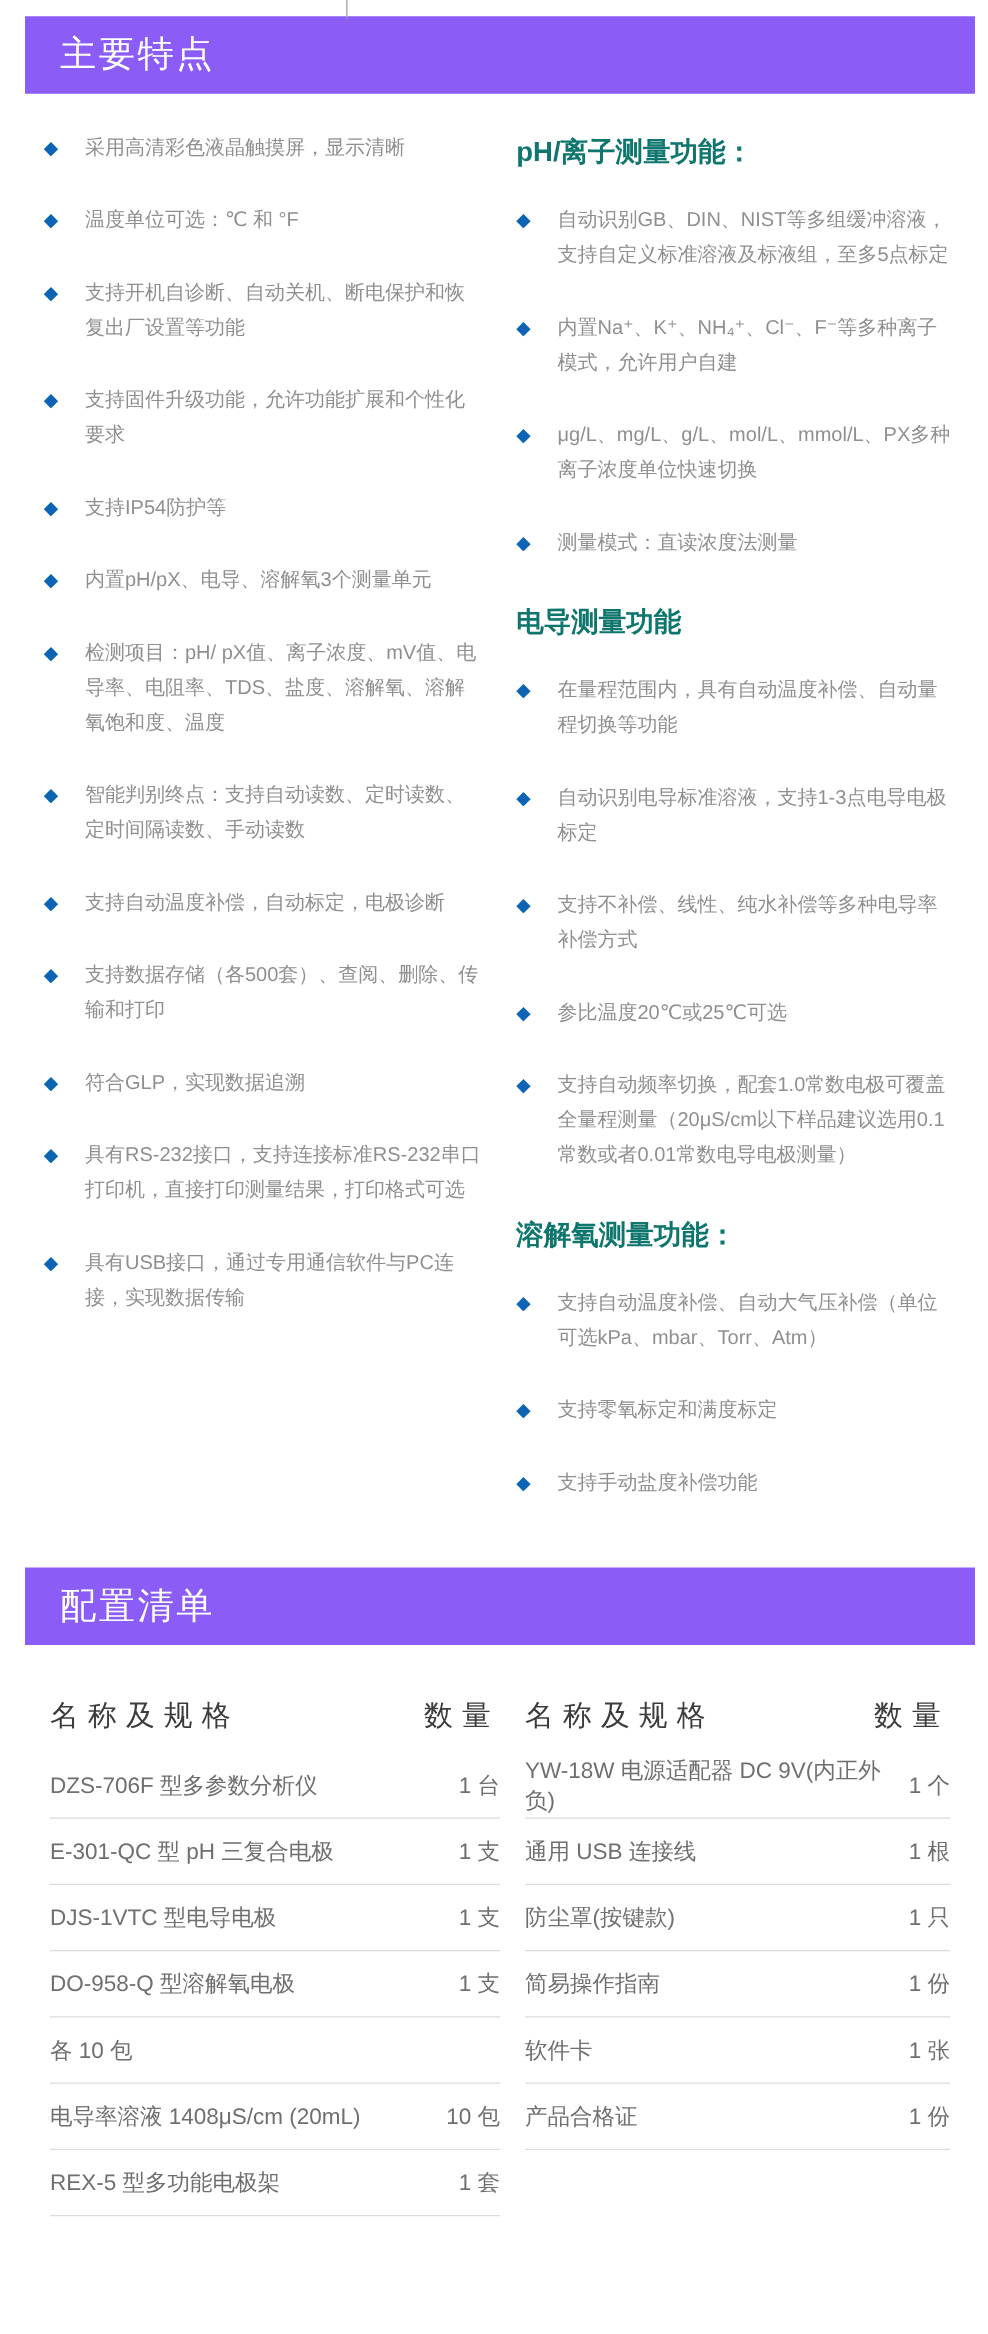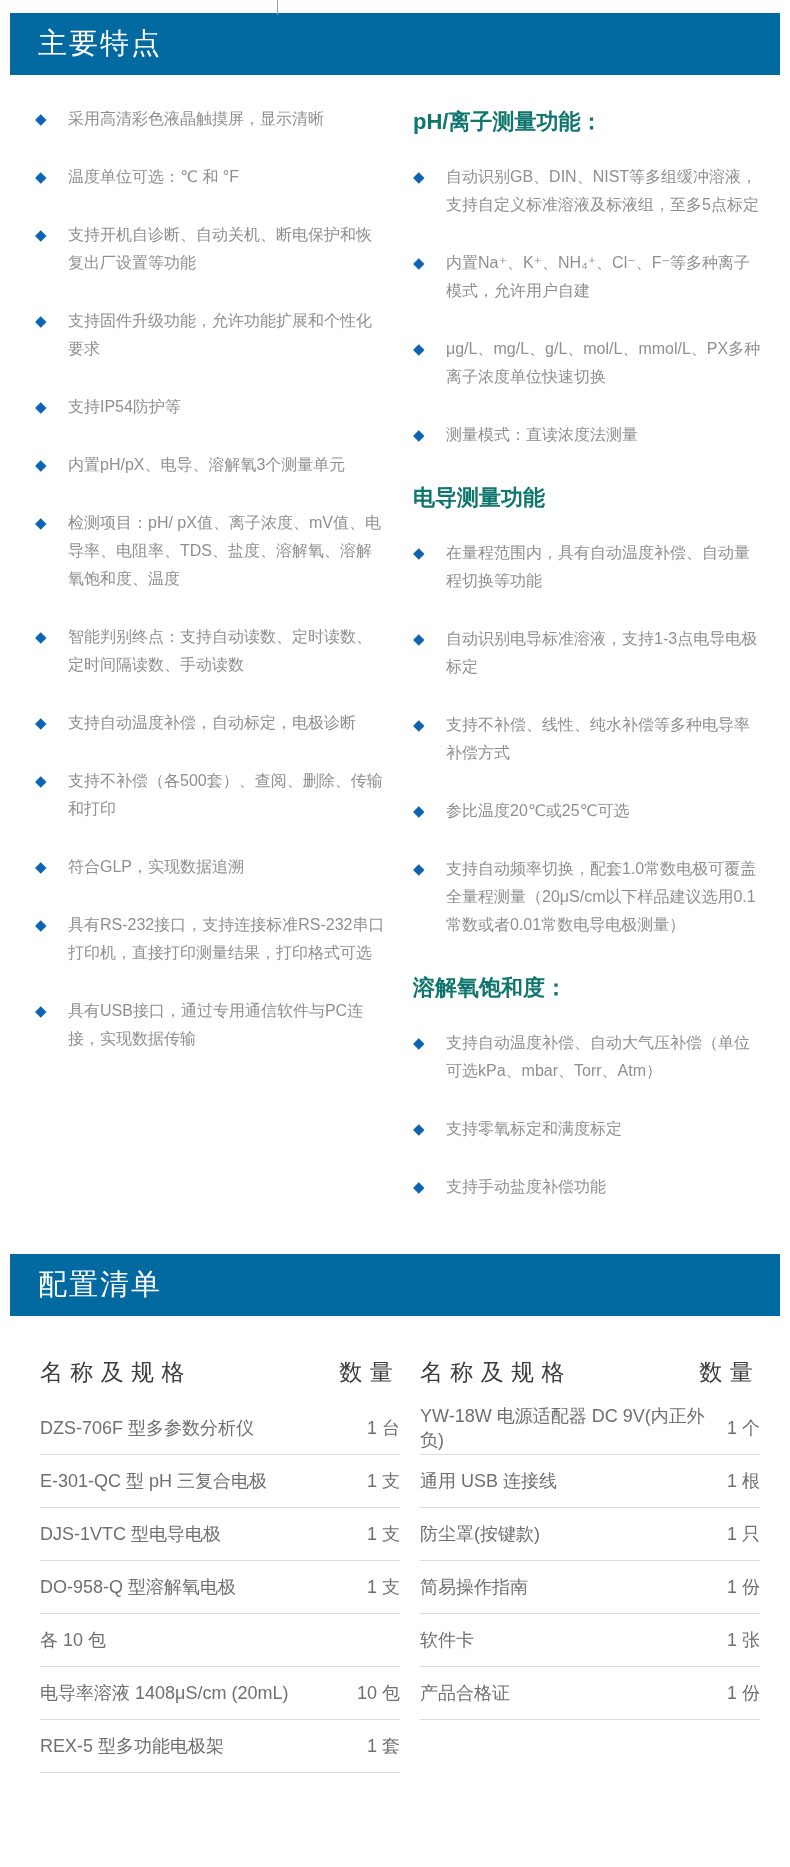--- a/index.html
+++ b/index.html
@@ -16,23 +16,23 @@
     overflow:hidden;
   }
   .top-divider{
     position:absolute;
     left:277px;top:0;
     width:1px;height:15px;
     background:#9aa0a6;
   }
   
   .section-bar{
-    margin:13px 10px 0 10px;
+    margin:13px 10px 0 20px;
     height:62px;
-    background:#0369a1;
+    background:#8b5cf6;
     display:flex;
     align-items:center;
     padding-left:28px;
   }
   .section-bar h2{
     margin:0;
     color:#ffffff;
     font-size:29px;
     font-weight:400;
     letter-spacing:2px;
@@ -148,21 +148,21 @@
         <div class="feat">
             <span class="diamond">◆</span>
             <span class="feat-text">智能判别终点：支持自动读数、定时读数、定时间隔读数、手动读数</span>
           </div>
         <div class="feat">
             <span class="diamond">◆</span>
             <span class="feat-text">支持自动温度补偿，自动标定，电极诊断</span>
           </div>
         <div class="feat">
             <span class="diamond">◆</span>
-            <span class="feat-text">支持不补偿（各500套）、查阅、删除、传输和打印</span>
+            <span class="feat-text">支持数据存储（各500套）、查阅、删除、传输和打印</span>
           </div>
         <div class="feat">
             <span class="diamond">◆</span>
             <span class="feat-text">符合GLP，实现数据追溯</span>
           </div>
         <div class="feat">
             <span class="diamond">◆</span>
             <span class="feat-text">具有RS-232接口，支持连接标准RS-232串口打印机，直接打印测量结果，打印格式可选</span>
           </div>
         <div class="feat">
@@ -205,21 +205,21 @@
           </div>
         <div class="feat">
             <span class="diamond">◆</span>
             <span class="feat-text">参比温度20℃或25℃可选</span>
           </div>
         <div class="feat">
             <span class="diamond">◆</span>
             <span class="feat-text">支持自动频率切换，配套1.0常数电极可覆盖全量程测量（20μS/cm以下样品建议选用0.1常数或者0.01常数电导电极测量）</span>
           </div>
 
-        <h3 class="group-heading">溶解氧饱和度：</h3>
+        <h3 class="group-heading">溶解氧测量功能：</h3>
         <div class="feat">
             <span class="diamond">◆</span>
             <span class="feat-text">支持自动温度补偿、自动大气压补偿（单位可选kPa、mbar、Torr、Atm）</span>
           </div>
         <div class="feat">
             <span class="diamond">◆</span>
             <span class="feat-text">支持零氧标定和满度标定</span>
           </div>
         <div class="feat">
             <span class="diamond">◆</span>

